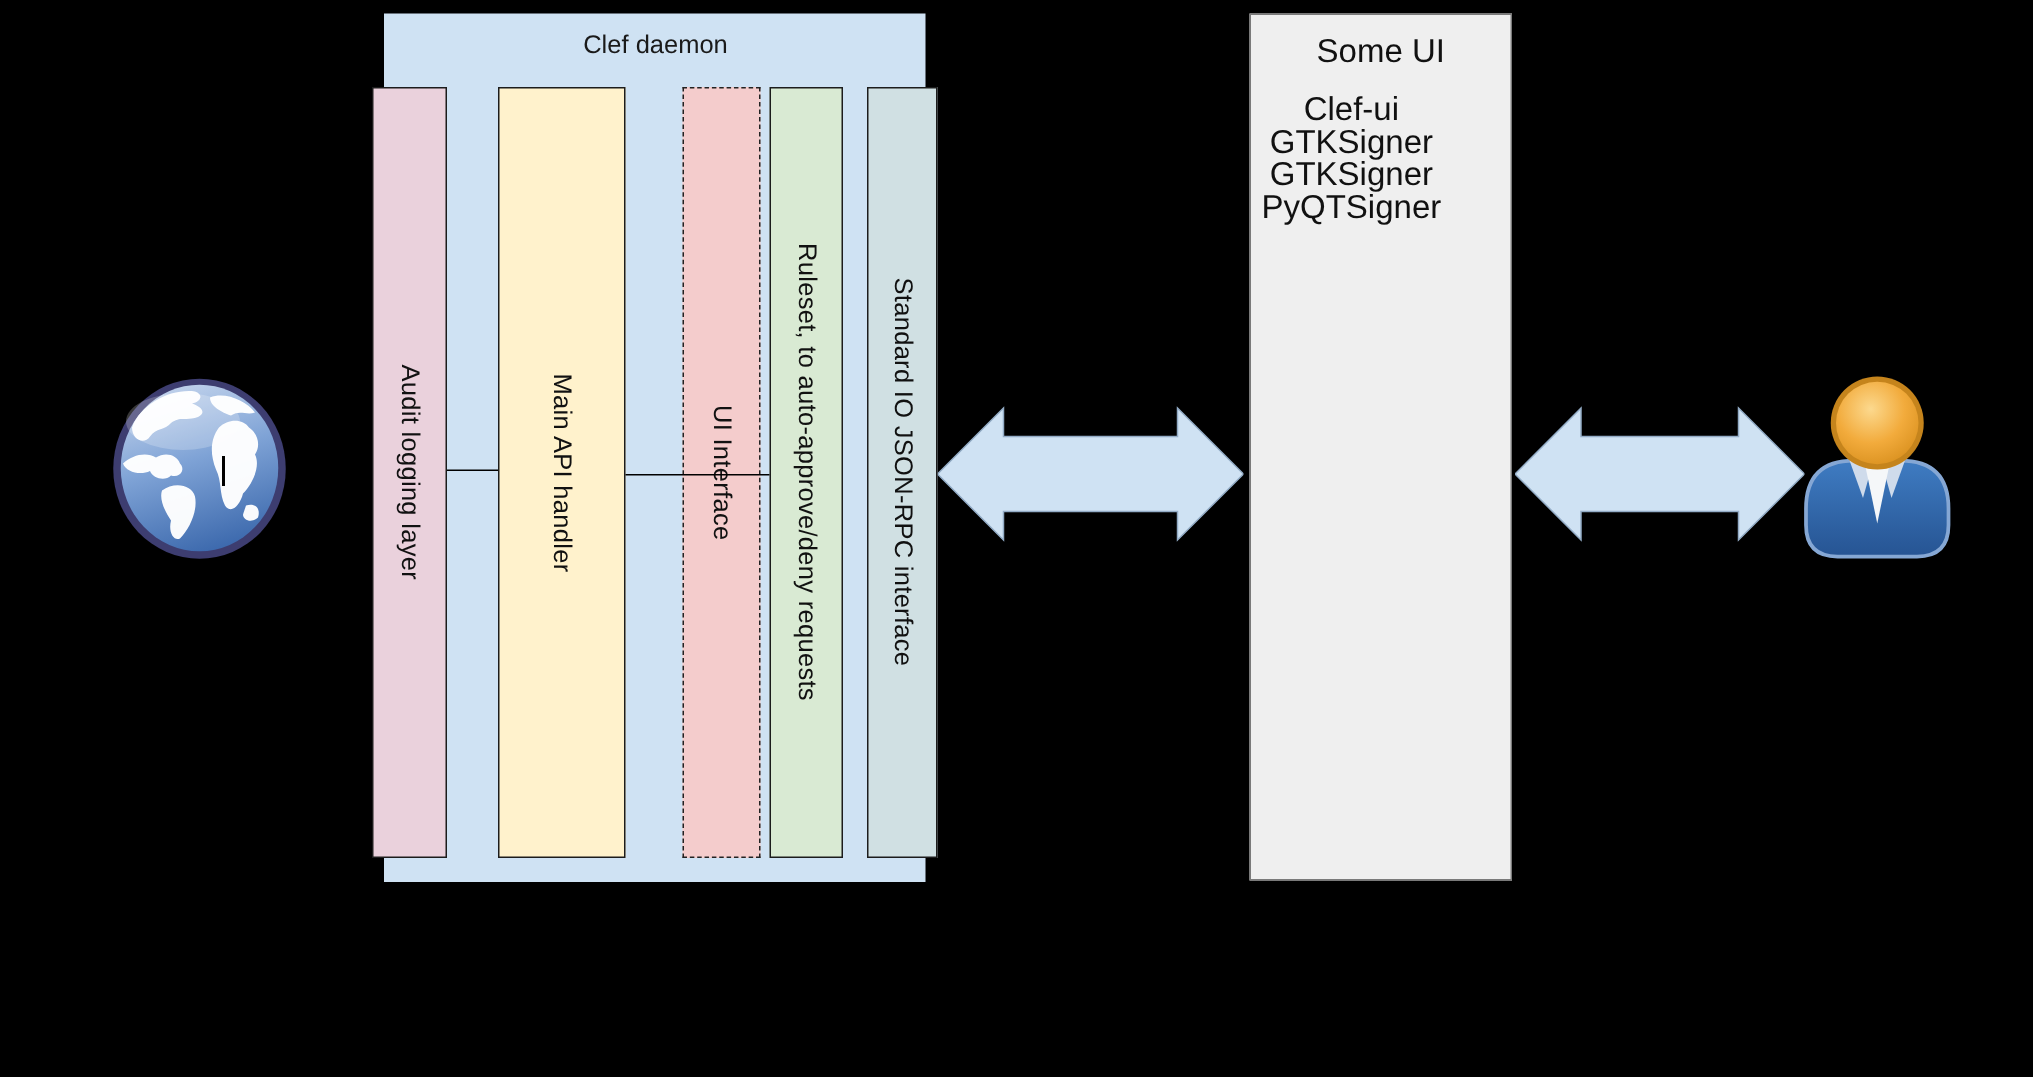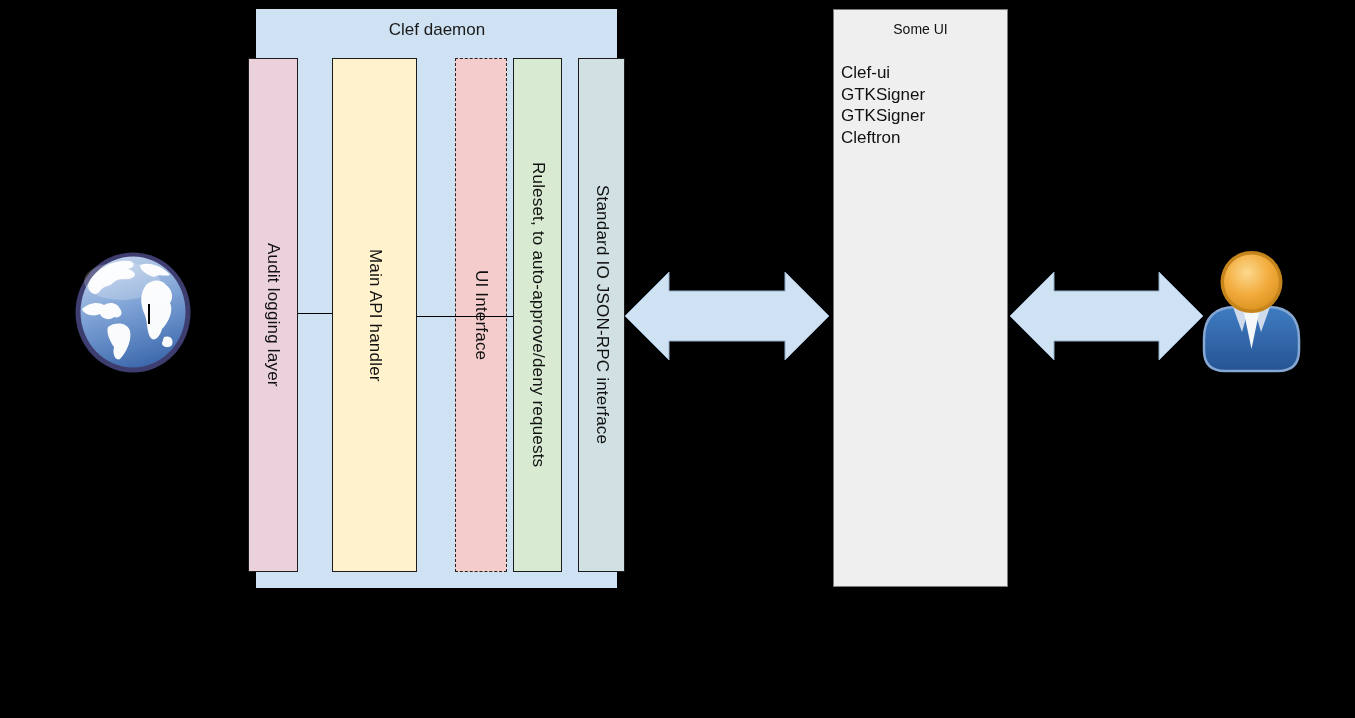--- a/index.html
+++ b/index.html
@@ -23,22 +23,22 @@
   .layer-ruleset{left:513px;width:49px;}
   .layer-stdio{left:578px;width:47px;}
   
   .hline{height:0;border-top:1.5px solid #000;}
   .line1{left:298px;top:313px;width:34px;z-index:1;}
   .line2{left:417px;top:316px;width:96px;z-index:3;}
   .globe-tick{left:148px;top:304px;width:2px;height:20px;background:#000;z-index:5;}
   
   .someui-box{left:833px;top:9px;width:175px;height:578px;background:#efefef;
               border:1px solid #7a7a7a;box-sizing:border-box;}
-  .someui-title{left:833px;top:21px;width:175px;text-align:center;font-size:14px;}
-  .someui-list{left:841px;top:62px;font-size:17px;line-height:21.5px;}
+  .someui-title{left:833px;top:21px;width:175px;text-align:center;font-size:22px;}
+  .someui-list{left:841px;top:62px;font-size:22px;line-height:21.5px;text-align:center;}
   .someui-list span{display:block;}
   
   .arrow-label-left{left:656px;top:296px;font-size:17px;line-height:21px;color:#111;}
   .arrow-label-right{left:1022px;top:307px;width:122px;text-align:center;font-size:17px;color:#111;}
   svg{display:block;}
 </style>
 </head>
 <body>
 
 <svg class="abs" style="left:74px;top:251px;z-index:1" width="118" height="123" viewBox="0 0 118 123">
@@ -95,21 +95,21 @@
   <div>Interaction stdin</div>
   <div>/ stdout</div>
 </div>
 
 <div class="abs someui-box" style="background-color: rgb(239, 239, 239);"></div>
 <div class="abs someui-title">Some UI</div>
 <div class="abs someui-list">
   <span>Clef-ui</span>
   <span>GTKSigner</span>
   <span>GTKSigner</span>
-  <span>Cleftron</span>
+  <span>PyQTSigner</span>
 </div>
 
 <svg class="abs" style="left:1010px;top:270px;z-index:1" width="193" height="92" viewBox="0 0 193 92">
   <polygon points="0,46 44,2 44,21 149,21 149,2 193,46 149,90 149,71 44,71 44,90" stroke="#93acc6" stroke-width="1" fill="#cfe2f3"></polygon>
 </svg>
 <div class="abs arrow-label-right">Interaction</div>
 
 <svg class="abs" style="left:1200px;top:250px;z-index:1" width="103" height="124" viewBox="0 0 103 124">
   <defs>
     <linearGradient id="bodyGrad" x1="0" y1="0" x2="0" y2="1">

